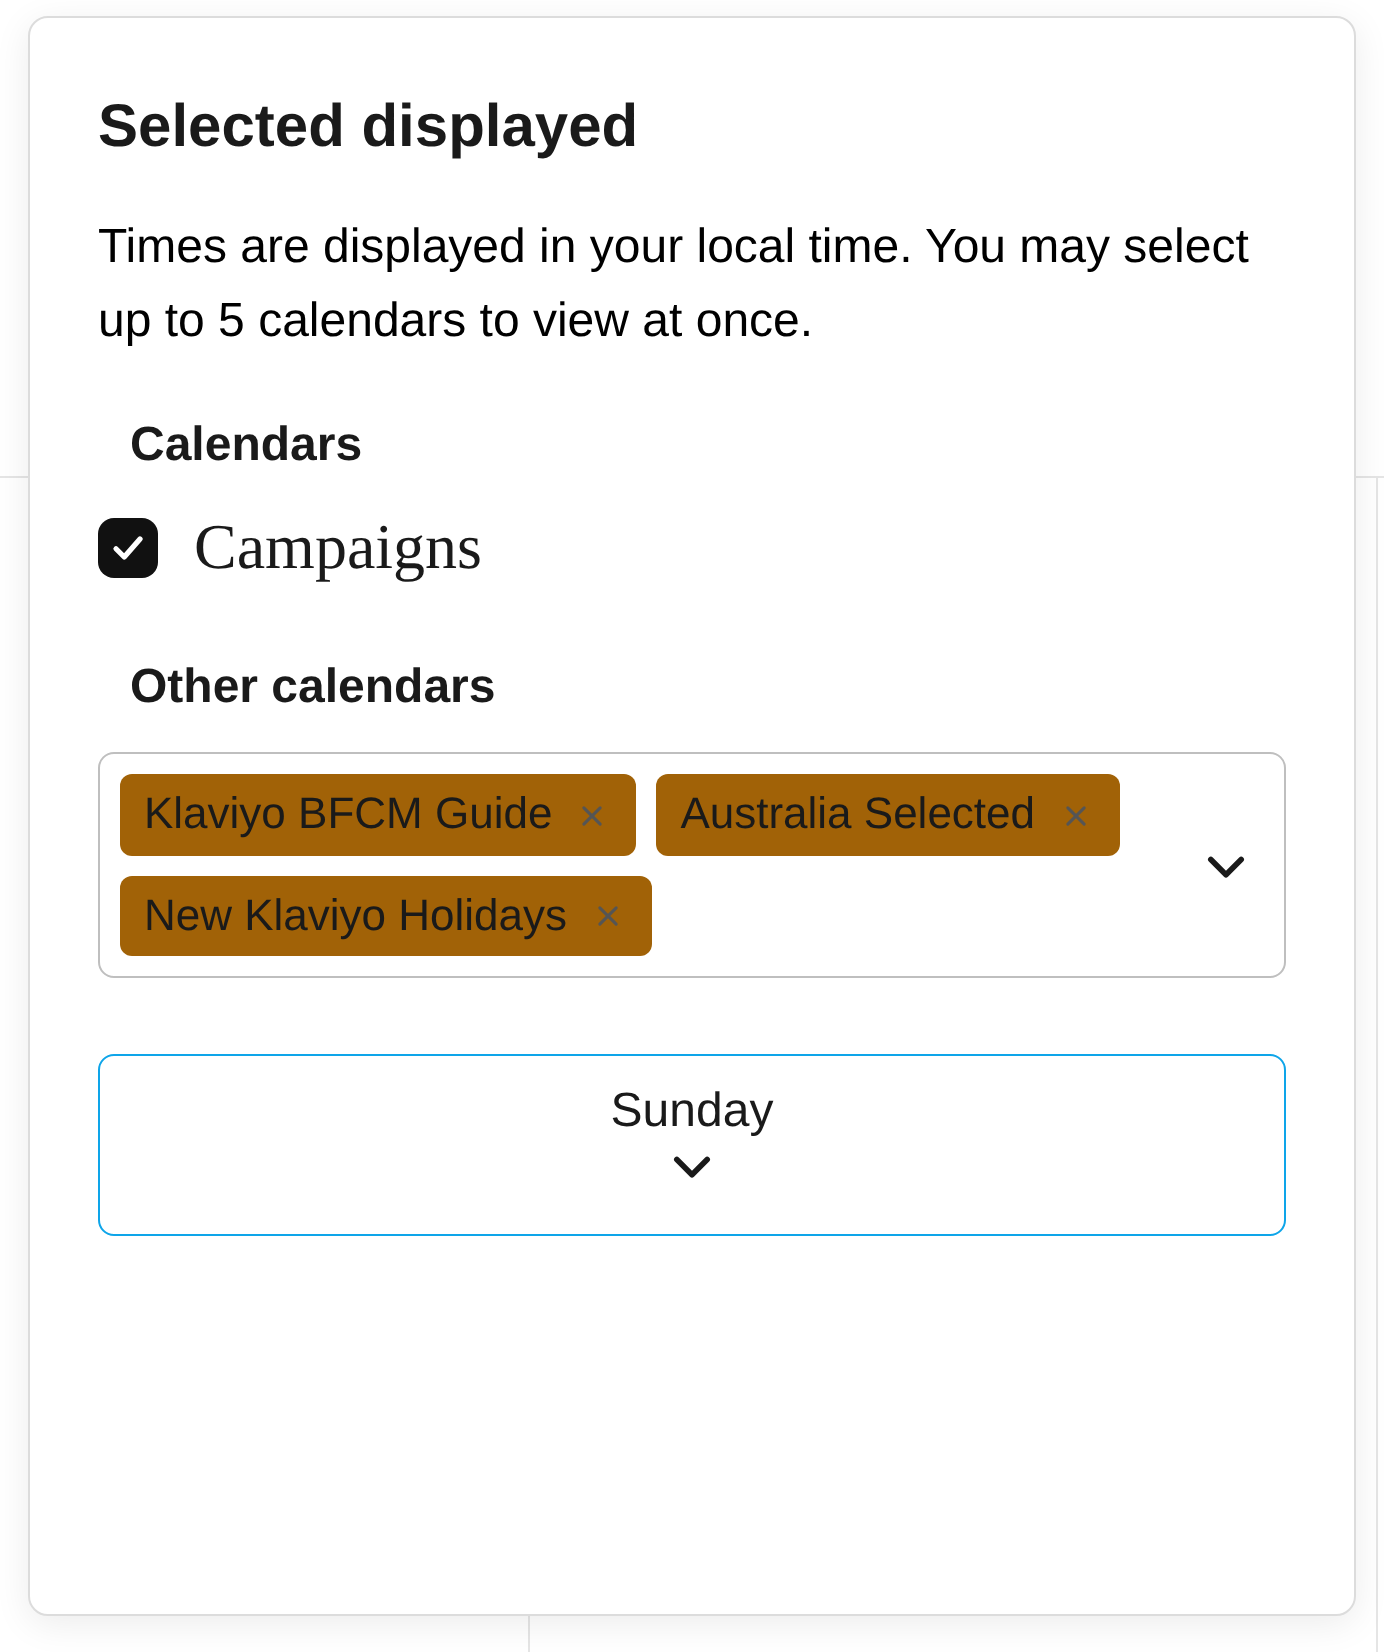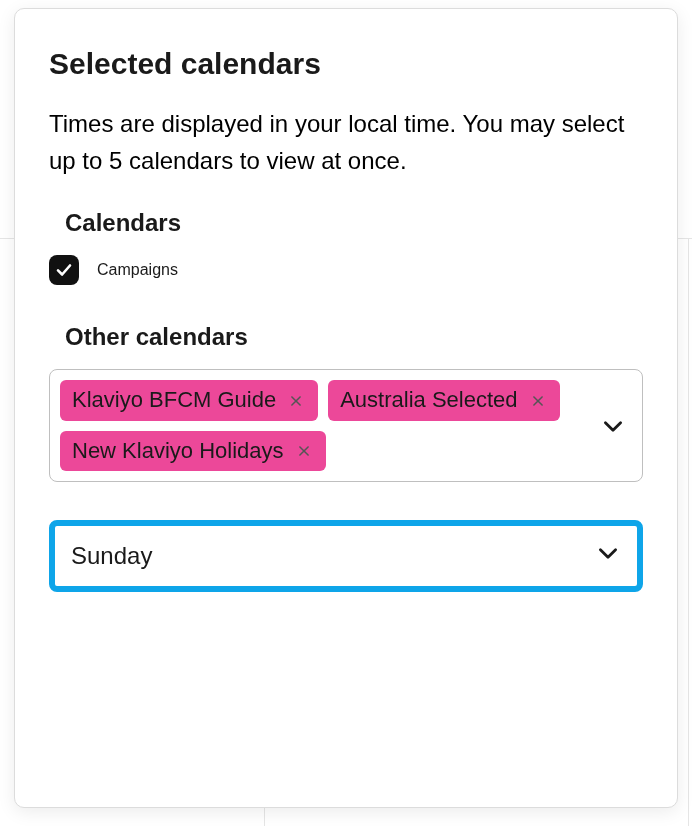--- a/index.html
+++ b/index.html
@@ -70,37 +70,38 @@
       width: 30px; height: 30px;
       background: #111;
       border-radius: 8px;
       display: flex;
       align-items: center;
       justify-content: center;
       flex-shrink: 0;
     }
     .checkbox svg { width: 18px; height: 18px; display: block; }
     .checkbox-label {
-      font-size: 16px;
+      font-size: 32px;
+      font-family: Liberation Serif, serif;
     }
     .multiselect {
       border: 1px solid #bfbfbf;
       border-radius: 8px;
       padding: 10px 56px 10px 10px;
       display: flex;
       flex-wrap: wrap;
       gap: 10px;
       position: relative;
       margin-bottom: 38px;
     }
     .chip {
       display: inline-flex;
       align-items: center;
       gap: 10px;
-      background: #ec4899;
+      background: #a16207;
       border-radius: 6px;
       padding: 7px 12px;
       font-size: 22px;
       color: #1a1a1a;
       line-height: 1.2;
     }
     .chip-x {
       display: inline-flex;
       align-items: center;
       justify-content: center;
@@ -110,41 +111,42 @@
     .chip-x svg { width: 14px; height: 14px; display:block; }
     .multiselect .chev {
       position: absolute;
       right: 16px;
       top: 50%;
       transform: translateY(-50%);
       display: flex;
     }
     .multiselect .chev svg { width: 26px; height: 26px; }
     .select {
-      border: 6px solid #0ea5e9;
+      border: 1px solid #0ea5e9;
       border-radius: 8px;
       padding: 14px 16px;
       font-size: 24px;
       display: flex;
       align-items: center;
       justify-content: space-between;
       cursor: pointer;
+      flex-direction: column;
     }
     .select svg { width: 26px; height: 26px; }
   </style>
 </head>
 <body>
 
 <div class="bg-line-h"></div>
 <div class="bg-line-v"></div>
 <div class="bg-line-v2"></div>
 
 <div class="panel">
 
-  <h2 class="panel-title">Selected calendars</h2>
+  <h2 class="panel-title">Selected displayed</h2>
 
   <p class="panel-desc">Times are displayed in your local time. You may select up to 5 calendars to view at once.</p>
 
   <div class="section-label">Calendars</div>
 
   <div class="checkbox-row">
     <span class="checkbox">
       <svg viewBox="0 0 24 24" fill="none" stroke="#fff" stroke-width="3.5" stroke-linecap="round" stroke-linejoin="round">
           <polyline points="4 12.5 9.5 18 20 6"></polyline>
         </svg>

